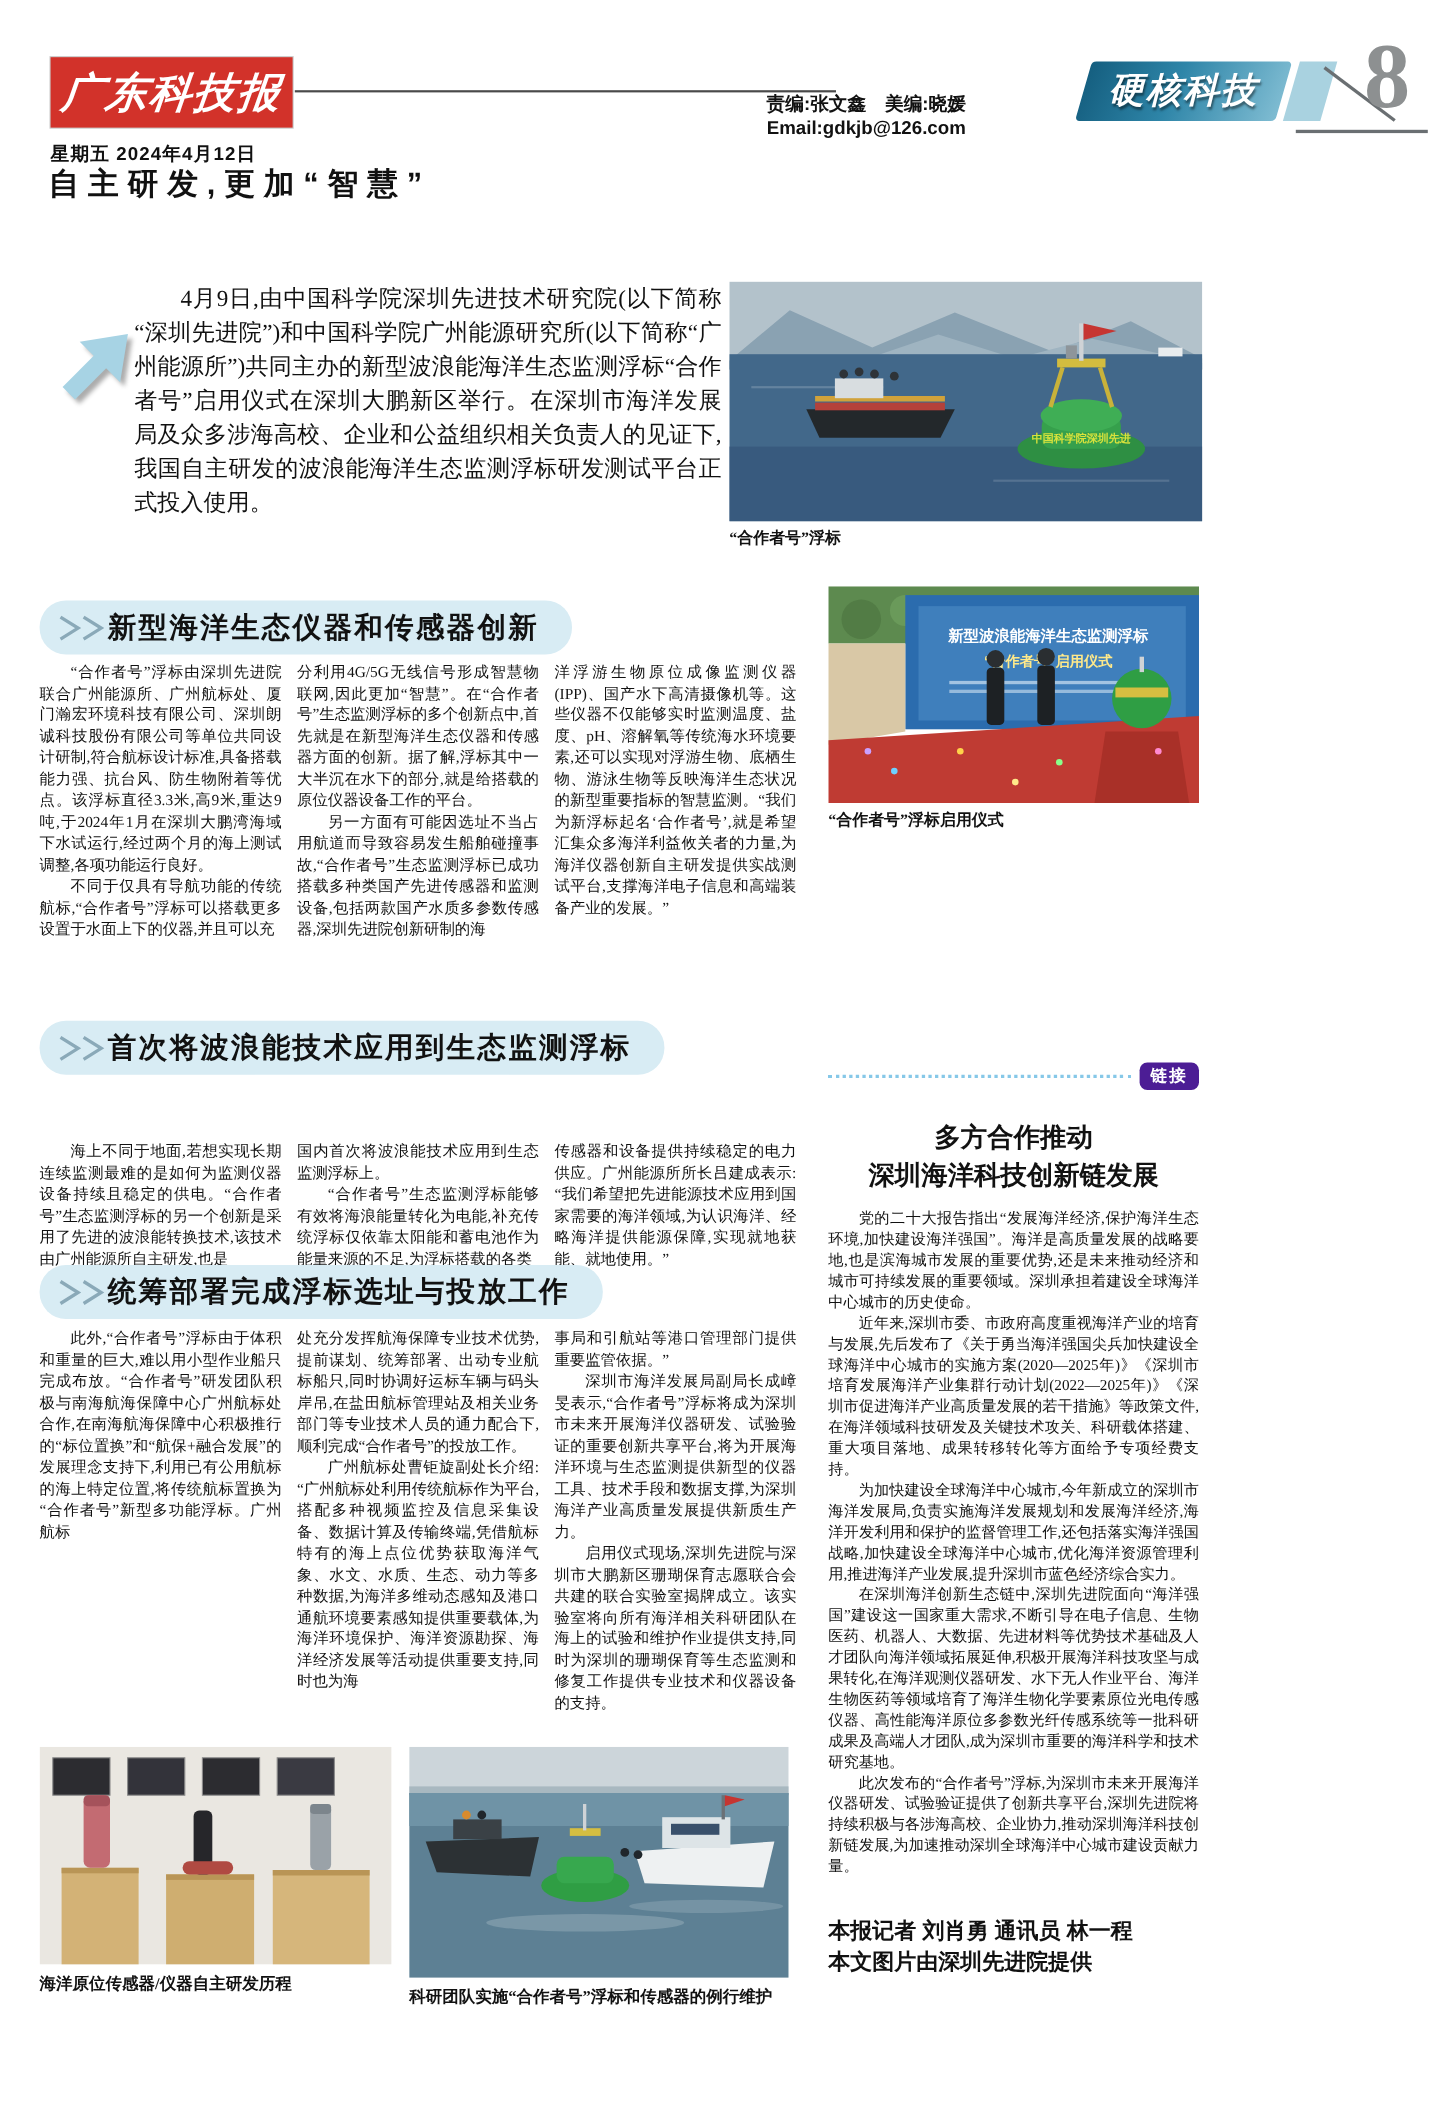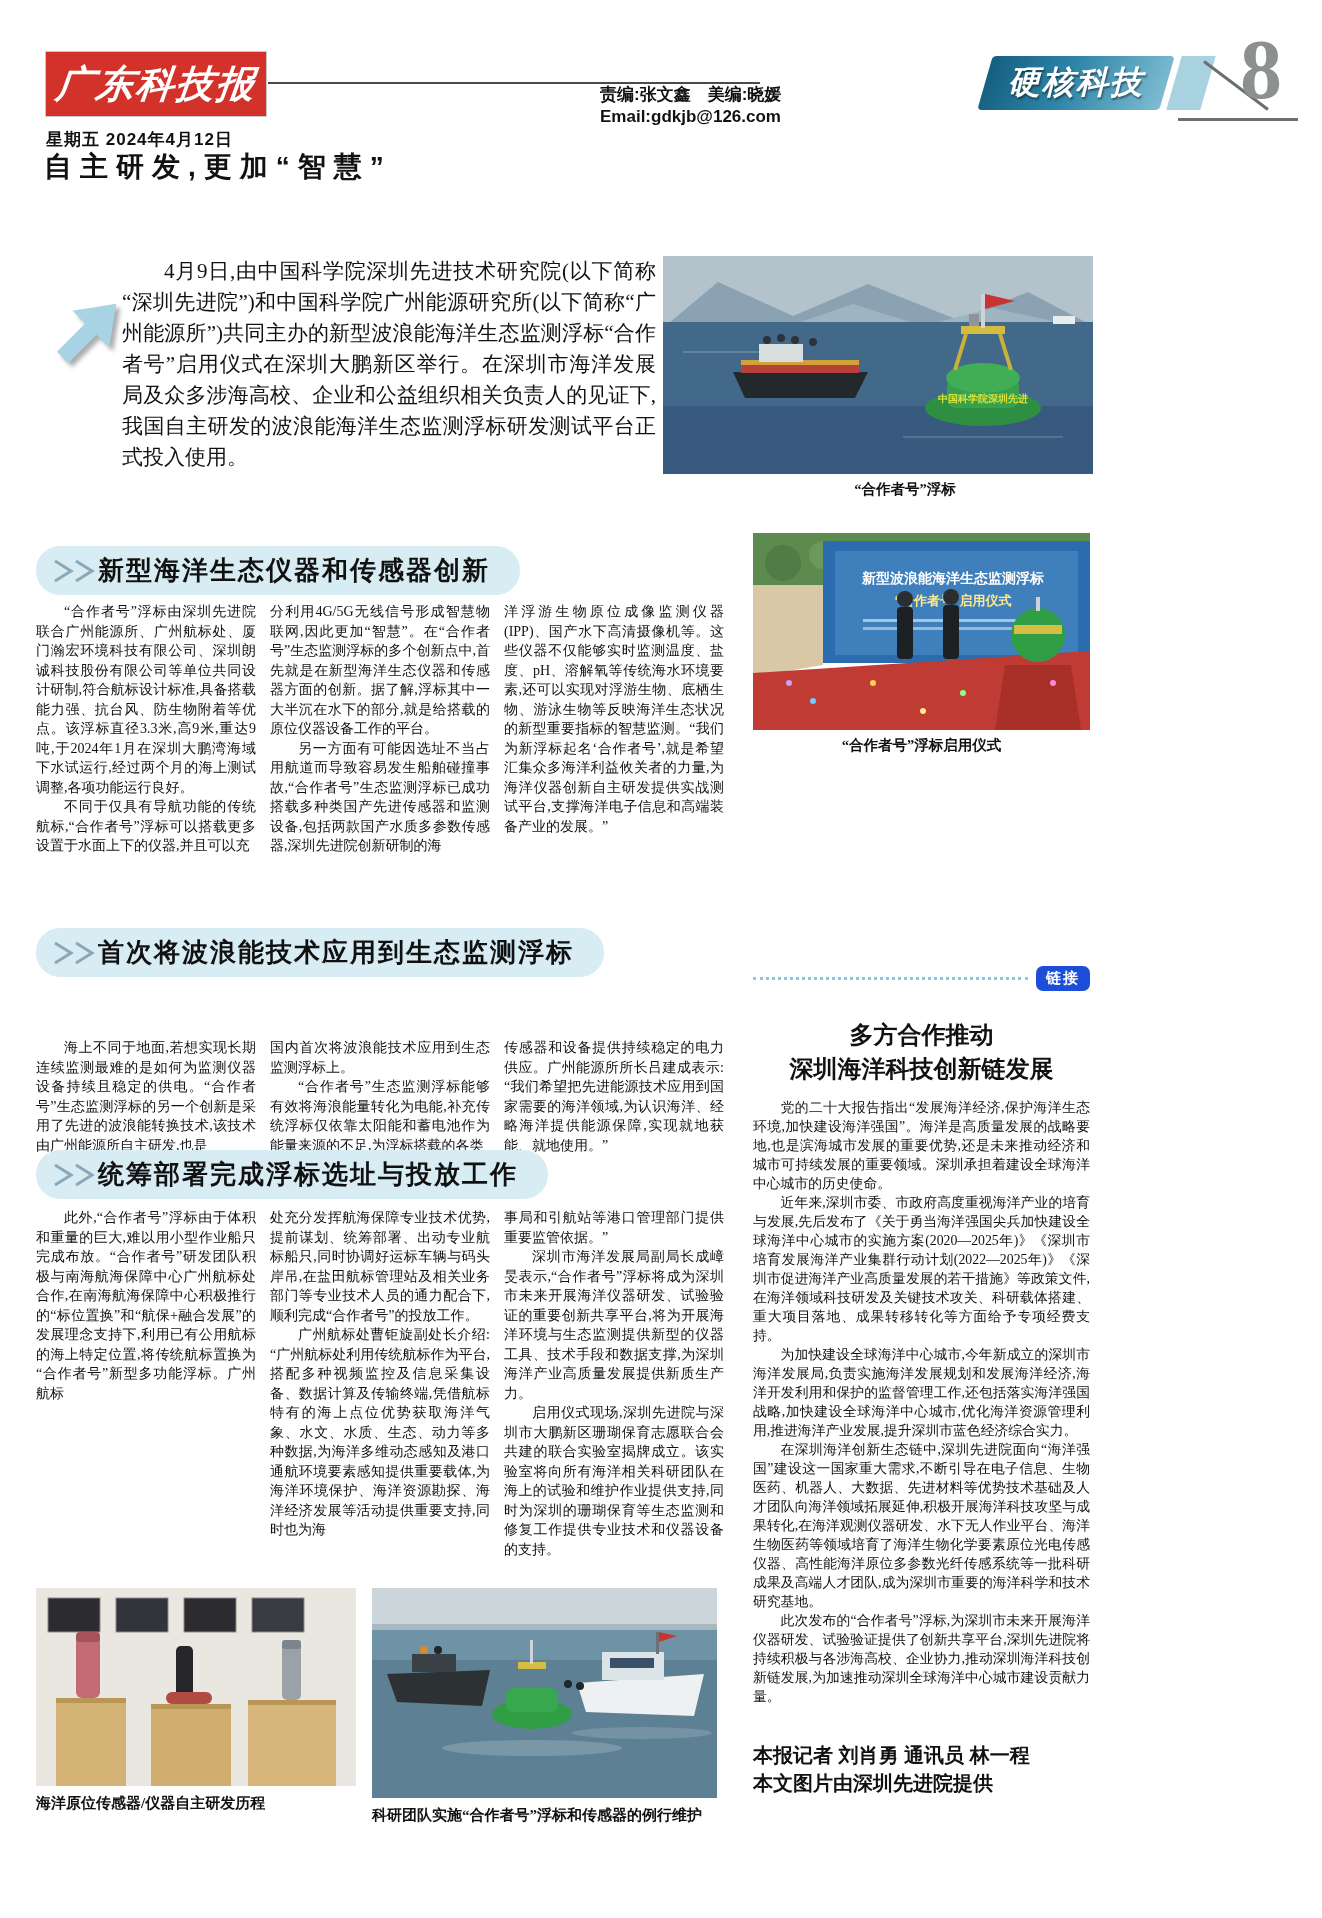--- a/index.html
+++ b/index.html
@@ -5,21 +5,21 @@
   html,body{margin:0;padding:0;background:#e9e9e9;}
   .page{position:relative;width:1322px;height:1918px;background:#fff;margin:0 auto;overflow:hidden;
         font-family:"Liberation Sans",sans-serif;color:#111;}
   
   .logo-box{position:absolute;left:46px;top:52px;width:220px;height:64px;background:#d2322a;
             box-shadow:0 0 0 1px #c9c9c9;display:flex;align-items:center;justify-content:center;}
   .logo-box span{font-family:"DejaVu Serif",serif;font-style:italic;font-weight:900;
                  font-size:38px;color:#fff;letter-spacing:2px;transform:skewX(-6deg);}
   .dateline{position:absolute;left:46px;top:128px;font-size:17px;font-weight:700;letter-spacing:1px;}
   .rule-main{position:absolute;left:268px;top:82px;width:492px;height:2px;background:#4a4a4a;}
-  .eds{position:absolute;left:600px;top:84px;width:375px;text-align:left;font-size:17px;
+  .eds{position:absolute;left:600px;top:84px;width:375px;text-align:center;font-size:17px;
        font-weight:700;line-height:22px;}
   .hardtech{position:absolute;left:985px;top:56px;width:182px;height:54px;transform:skewX(-16deg);
             background:linear-gradient(100deg,#155f80 0%,#2e85a8 45%,#7fbcd2 100%);
             border-radius:4px;display:flex;align-items:center;justify-content:center;}
   .hardtech span{transform:skewX(16deg);font-size:32px;font-weight:900;font-style:italic;color:#fff;
                  text-shadow:1px 2px 2px rgba(0,0,0,.45);letter-spacing:2px;}
   .hardtech-tri{position:absolute;left:1174px;top:56px;width:34px;height:54px;transform:skewX(-16deg);
                 background:#a9d2e0;}
   .diag-line{position:absolute;left:1196px;top:84px;width:80px;height:3px;background:#6a6f72;
              transform:rotate(37deg);}
@@ -31,35 +31,35 @@
   .headline{position:absolute;left:42px;top:184px;width:1070px;font-size:54px;font-weight:900;
             letter-spacing:7px;white-space:nowrap;text-shadow:3px 3px 0 #c3c3c3;}
   
   .lead-arrow{position:absolute;left:46px;top:290px;}
   .lead{position:absolute;left:122px;top:256px;width:534px;font-family:"Liberation Serif",serif;
         font-size:21px;line-height:31px;text-align:justify;text-indent:2em;margin:0;}
   
   .fig{position:absolute;}
   .fig svg{display:block;}
   .fig-cap{font-family:"Liberation Serif",serif;font-size:14.5px;font-weight:700;margin-top:6px;}
-  .cap-right{text-align:center;font-family:Liberation Serif, serif;}
+  .cap-right{text-align:left;font-family:Liberation Serif, serif;}
   
   .pill{position:absolute;left:36px;display:inline-flex;align-items:center;
         background:#d8ecf4;border-radius:24px;padding:7px 30px 7px 16px;}
   .pill .ttl{font-size:26px;font-weight:900;letter-spacing:2px;}
   
   .cols{position:absolute;left:36px;display:flex;gap:14px;}
   .col{width:220px;font-family:"Liberation Serif",serif;font-size:14px;line-height:19.5px;
        text-align:justify;}
   .col p{margin:0;text-indent:2em;}
   .col p.cont{text-indent:0;}
   
   .link-row{position:absolute;left:753px;top:966px;width:337px;display:flex;align-items:center;}
   .link-dots{flex:1;border-top:3px dotted #86c8e8;margin-right:8px;}
-  .link-badge{background:#1d4ed8;color:#fff;font-size:15px;font-weight:700;padding:3px 10px;
+  .link-badge{background:#4c1d95;color:#fff;font-size:15px;font-weight:700;padding:3px 10px;
               border-radius:7px;letter-spacing:2px;}
   .sb-title{position:absolute;left:753px;top:1018px;width:337px;text-align:center;font-size:24px;
             font-weight:900;line-height:34px;}
   .sb-body{position:absolute;left:753px;top:1098px;width:337px;font-family:"Liberation Serif",serif;
            font-size:13.8px;line-height:19px;text-align:justify;}
   .sb-body p{margin:0;text-indent:2em;}
   .sb-byline{position:absolute;left:753px;width:337px;font-size:20px;font-weight:900;}
   
   .bottom-cap{position:absolute;font-family:"Liberation Serif",serif;font-size:15px;font-weight:700;}
 </style>

